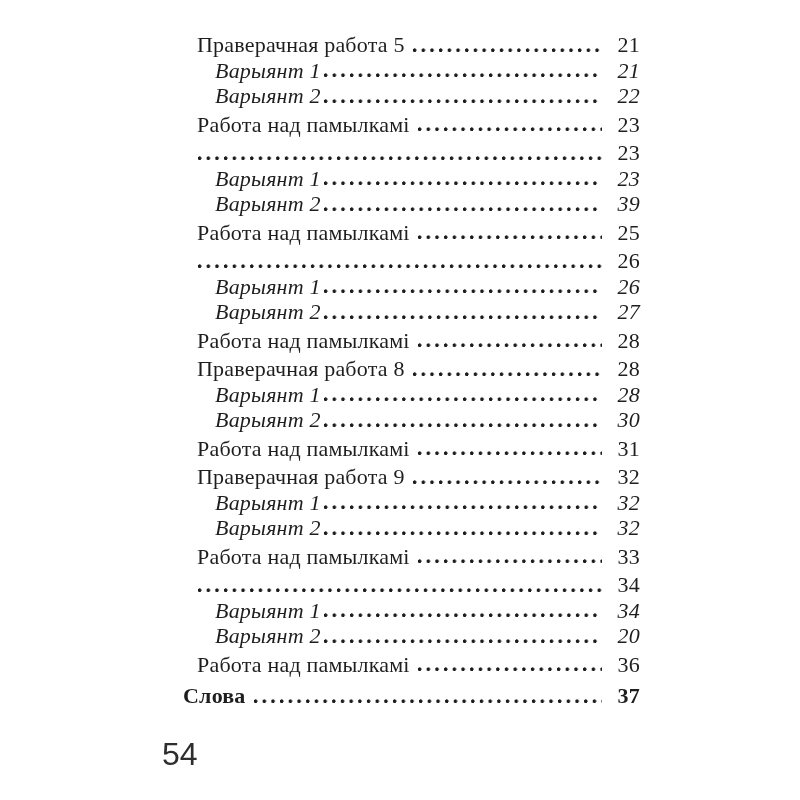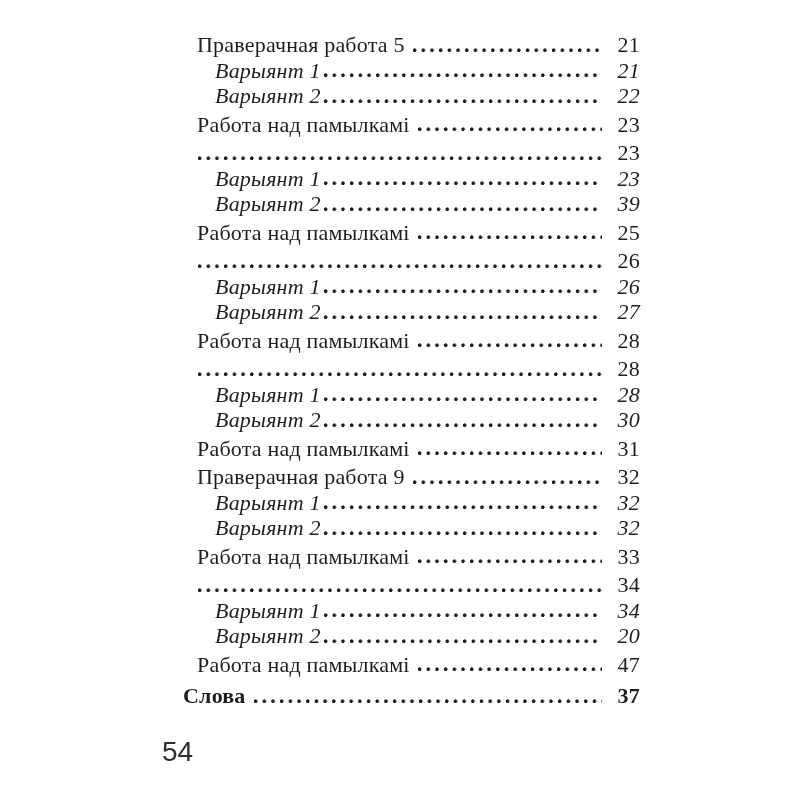--- a/index.html
+++ b/index.html
@@ -45,21 +45,21 @@
   }
   .num {
     min-width: 34px;
     text-align: right;
     white-space: nowrap;
   }
   .folio {
     position: absolute;
     left: 162px; top: 736px;
     font-family: "Liberation Sans", "DejaVu Sans", sans-serif;
-    font-size: 28px;
+    font-size: 32px;
     color: #2e2e2e;
   }
 </style>
 </head>
 <body>
 
 <div class="page">
 
   <div class="toc">
       <div class="row lvl1">
@@ -114,20 +114,21 @@
       <span class="title">Варыянт 2</span>
       <span class="leader"></span>
       <span class="num">27</span>
     </div>
       <div class="row lvl1">
       <span class="title">Работа над памылкамі</span>
       <span class="leader"></span>
       <span class="num">28</span>
     </div>
       <div class="row lvl1">
+      <span class="title">Праверачная работа 8</span>
       <span class="leader"></span>
       <span class="num">28</span>
     </div>
       <div class="row lvl2">
       <span class="title">Варыянт 1</span>
       <span class="leader"></span>
       <span class="num">28</span>
     </div>
       <div class="row lvl2">
       <span class="title">Варыянт 2</span>
@@ -169,21 +170,21 @@
       <span class="num">34</span>
     </div>
       <div class="row lvl2">
       <span class="title">Варыянт 2</span>
       <span class="leader"></span>
       <span class="num">20</span>
     </div>
       <div class="row lvl1">
       <span class="title">Работа над памылкамі</span>
       <span class="leader"></span>
-      <span class="num">47</span>
+      <span class="num">36</span>
     </div>
       <div class="row lvl0">
       <span class="title">Слова</span>
       <span class="leader"></span>
       <span class="num">37</span>
     </div>
     </div>
 
   <div class="folio">54</div>
 

